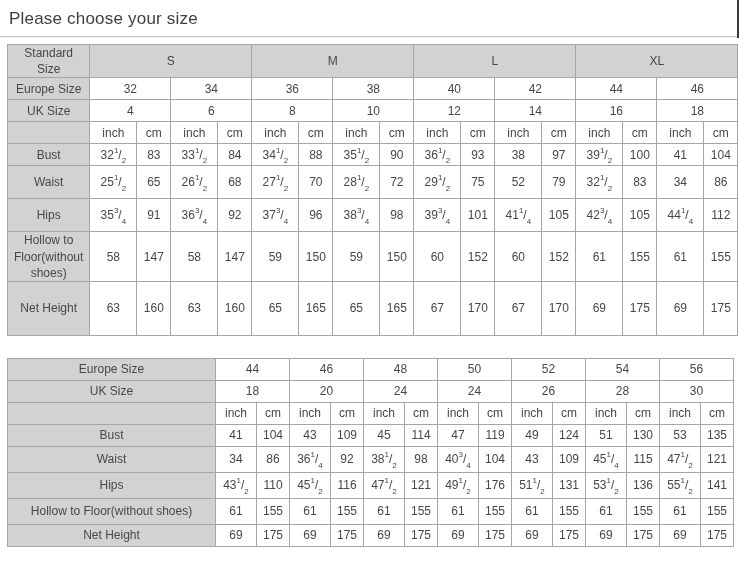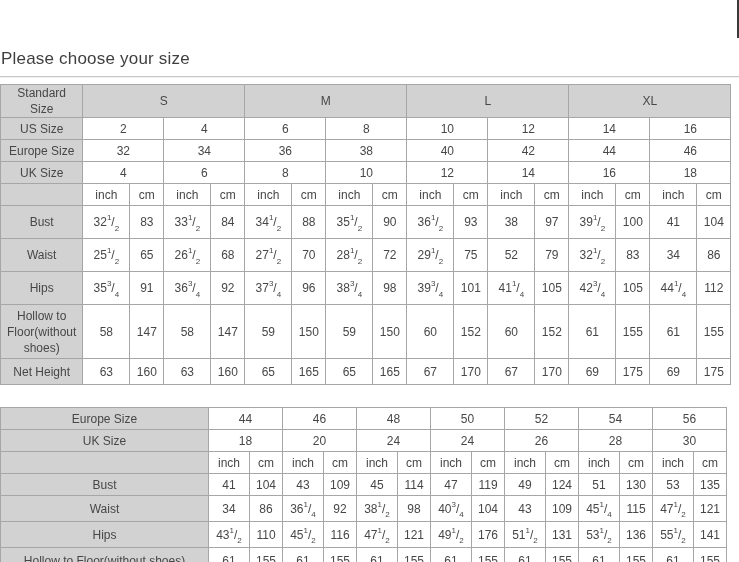--- a/index.html
+++ b/index.html
@@ -11,34 +11,34 @@
   html,body{margin:0;padding:0;}
   body{
     width:739px;height:562px;overflow:hidden;position:relative;
     background:var(--background);
     font-family:"Liberation Sans","DejaVu Sans",sans-serif;
     color:var(--text);
   }
   .title{
     font-size:17px;
     color:#3f3f3f;
-    padding:9px 0 7px 1px;
+    padding:9px 0 7px 9px;
     letter-spacing:0.2px;
-    margin-top:40px;
   }
   .rule{
     border:0;border-top:1px solid #c6c6c6;border-bottom:1px solid #f2f2f2;
     margin:0;height:0;
   }
   .edge-line{
     position:absolute;top:0;right:0;width:2px;height:38px;background:#3a3a3a;
   }
   table.size-table{
     border-collapse:collapse;
     table-layout:fixed;
+    margin-left:7px;
     empty-cells:show;
   }
   #t0{margin-top:6px;}
   #t1{margin-top:22px;}
   table.size-table td{
     border:1px solid var(--border);
     text-align:center;
     vertical-align:middle;
     font-size:12px;
     color:var(--text);
@@ -89,31 +89,20 @@
     </colgroup>
     <tbody>
       <tr>
         <td class="lbl">Standard Size</td>
         <td colspan="4" class="gray">S</td>
         <td colspan="4" class="gray">M</td>
         <td colspan="4" class="gray">L</td>
         <td colspan="4" class="gray">XL</td>
       </tr>
       <tr>
-        <td class="lbl">US Size</td>
-        <td colspan="2">2</td>
-        <td colspan="2">4</td>
-        <td colspan="2">6</td>
-        <td colspan="2">8</td>
-        <td colspan="2">10</td>
-        <td colspan="2">12</td>
-        <td colspan="2">14</td>
-        <td colspan="2">16</td>
-      </tr>
-      <tr>
         <td class="lbl">Europe Size</td>
         <td colspan="2">32</td>
         <td colspan="2">34</td>
         <td colspan="2">36</td>
         <td colspan="2">38</td>
         <td colspan="2">40</td>
         <td colspan="2">42</td>
         <td colspan="2">44</td>
         <td colspan="2">46</td>
       </tr>

